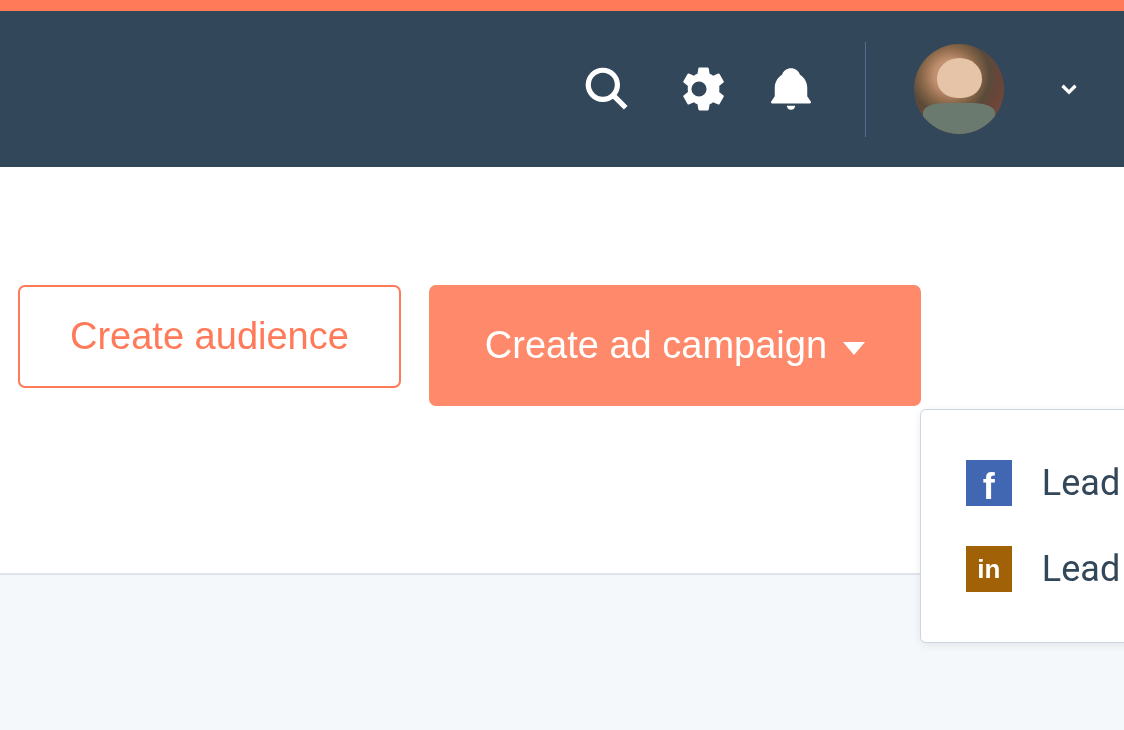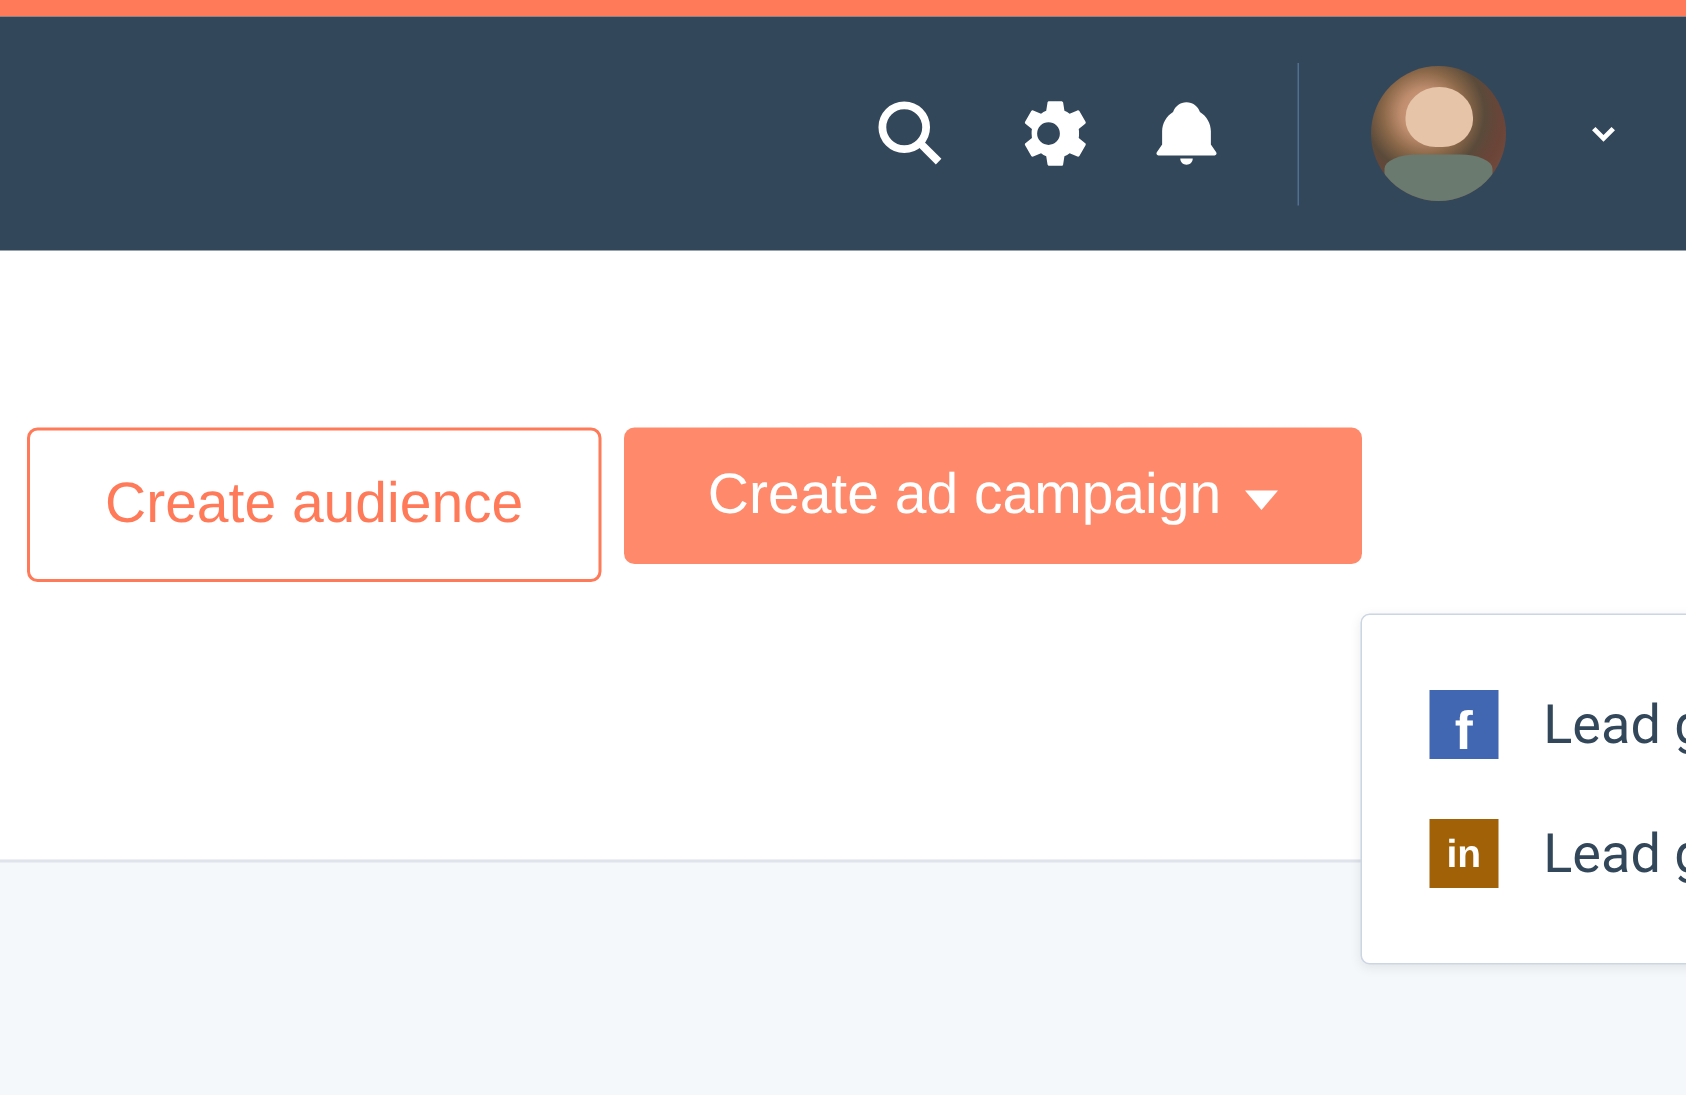--- a/index.html
+++ b/index.html
@@ -92,42 +92,42 @@
       margin-left: 10px;
     }
     
     .content-area {
       padding: 118px 18px 0 18px;
       position: relative;
     }
     
     .button-row {
       display: flex;
-      gap: 15px;
+      gap: 28px;
       align-items: flex-start;
     }
     
     .btn-outline {
       border: 2px solid #ff7a59;
       background: #ffffff;
       color: #ff7a59;
       font-size: 38px;
       font-weight: 400;
       padding: 28px 50px;
       border-radius: 7px;
       cursor: pointer;
       white-space: nowrap;
     }
     
     .btn-primary {
       background: #ff8a6b;
       color: #ffffff;
       font-size: 38px;
       font-weight: 400;
-      padding: 24px 56px;
+      padding: 39px 56px;
       border: none;
       border-radius: 7px;
       cursor: pointer;
       display: flex;
       align-items: center;
       gap: 16px;
       white-space: nowrap;
     }
     
     .btn-primary .caret {

